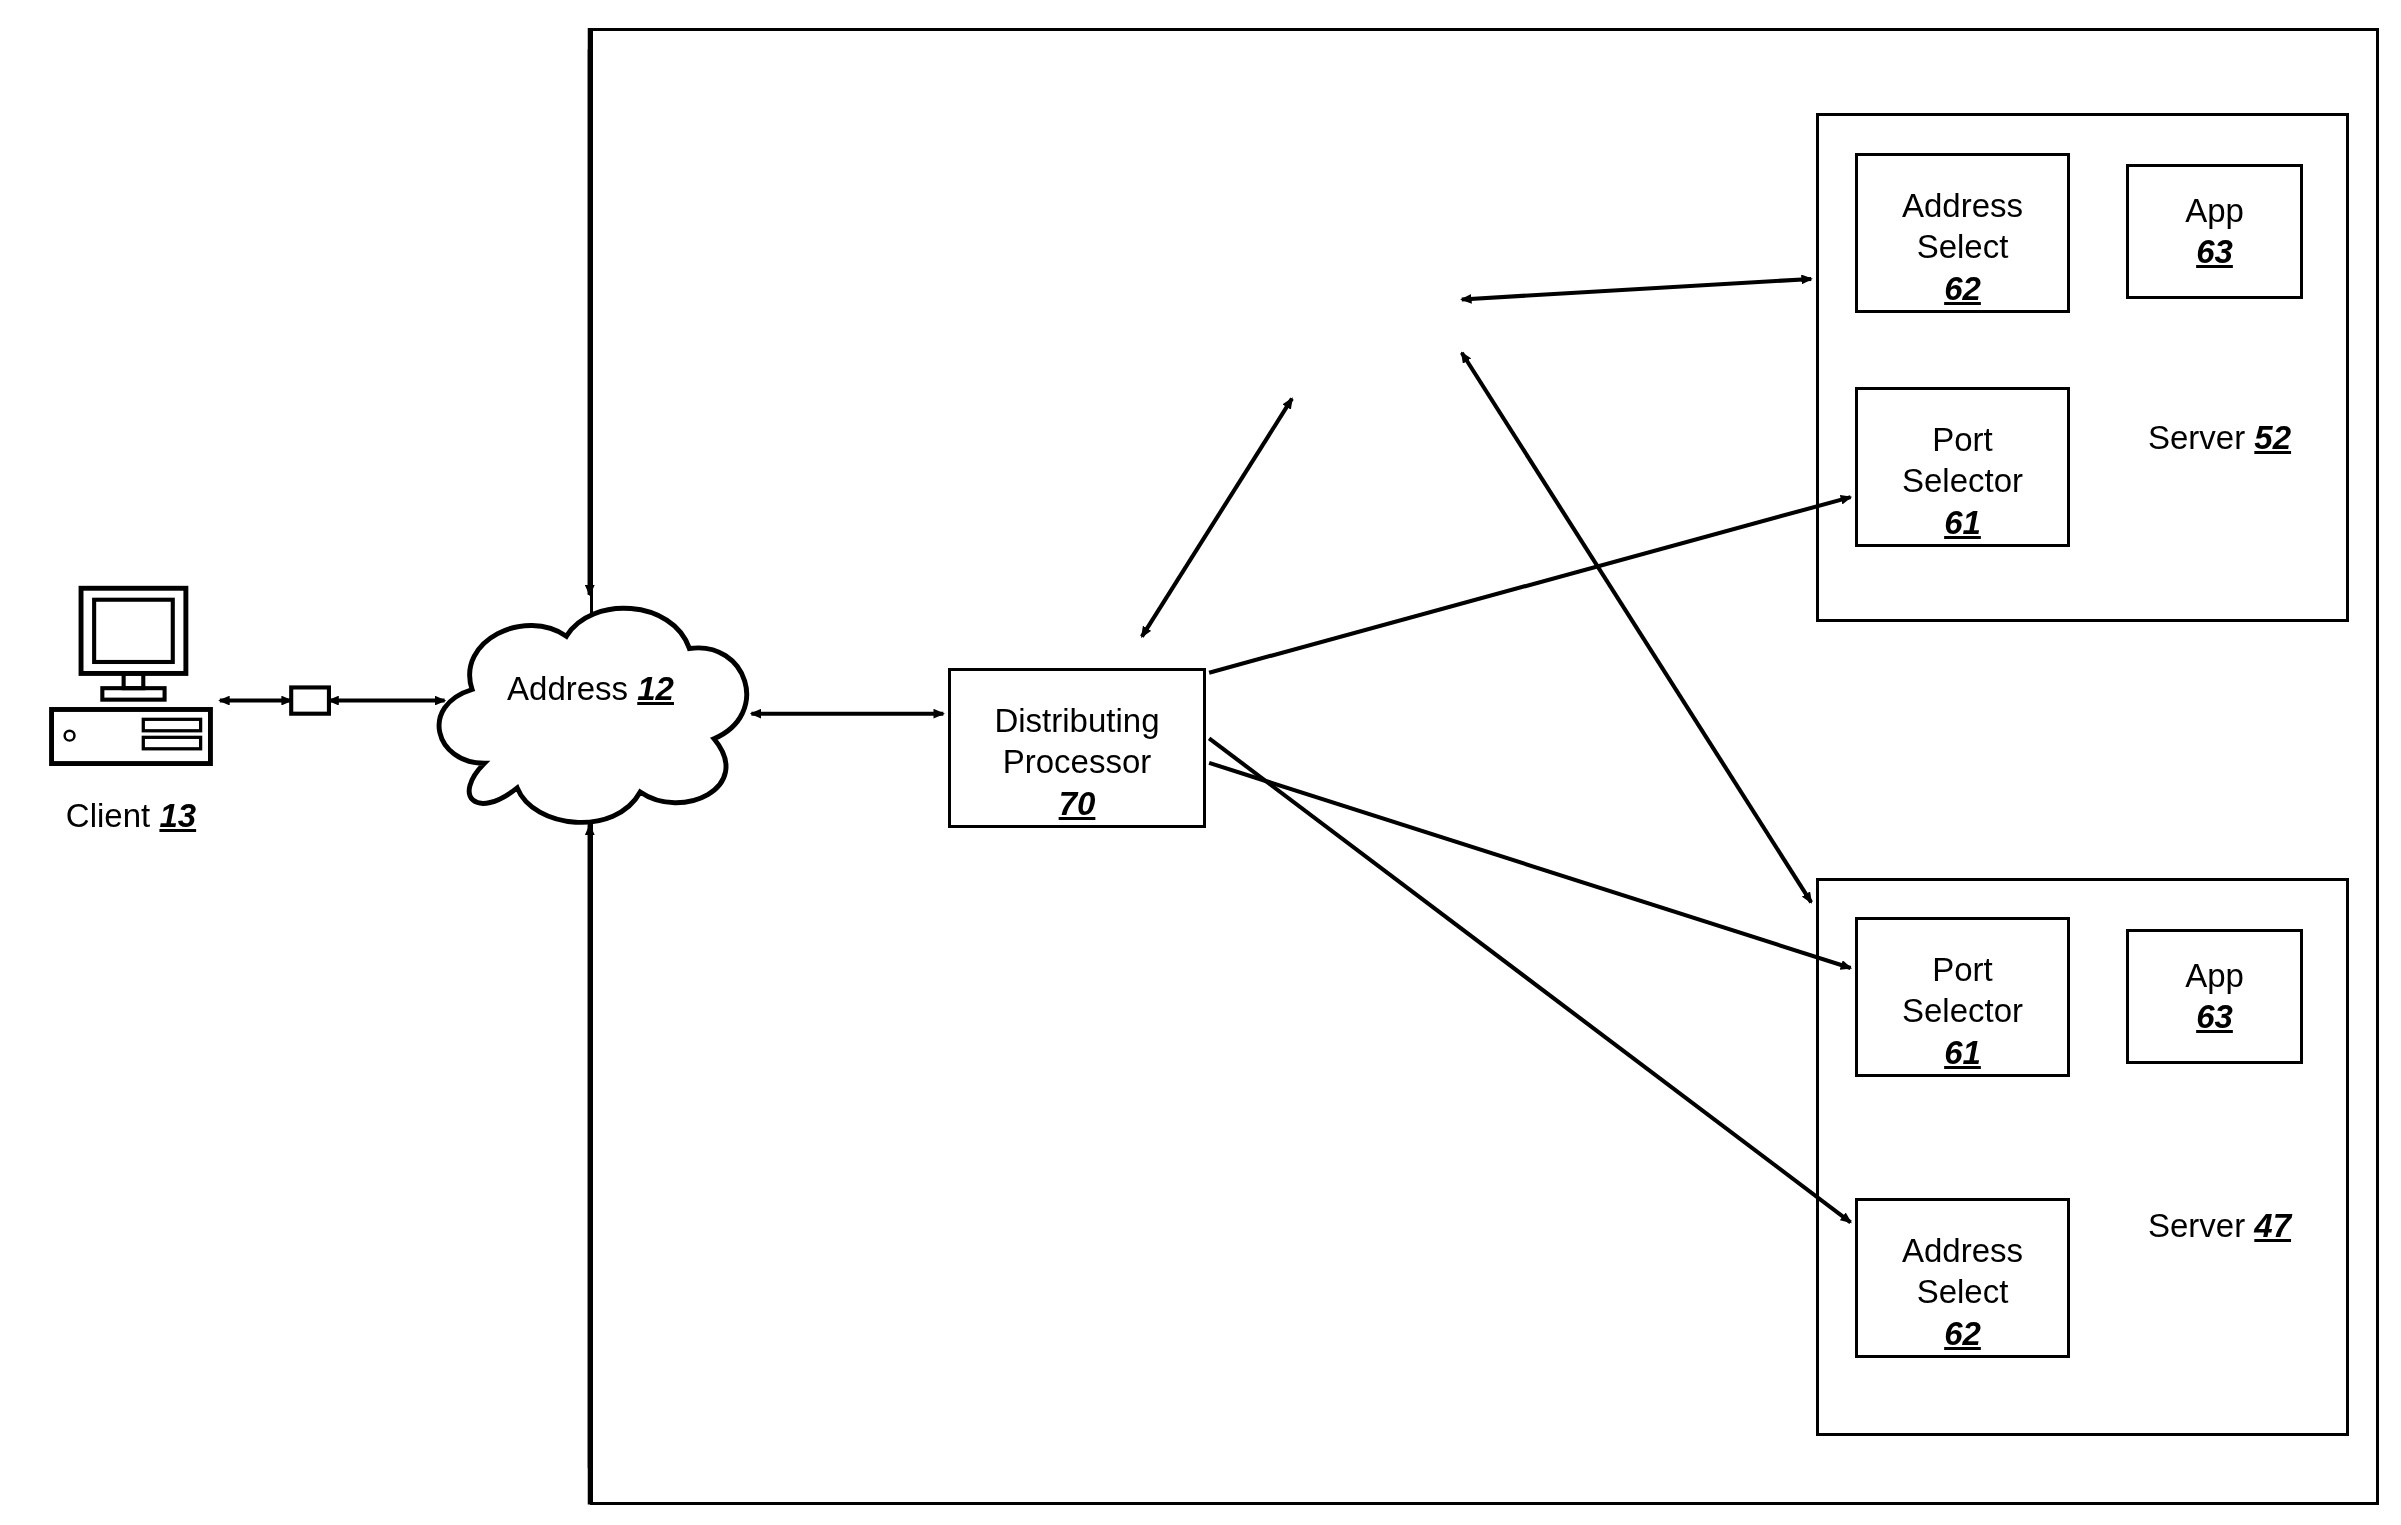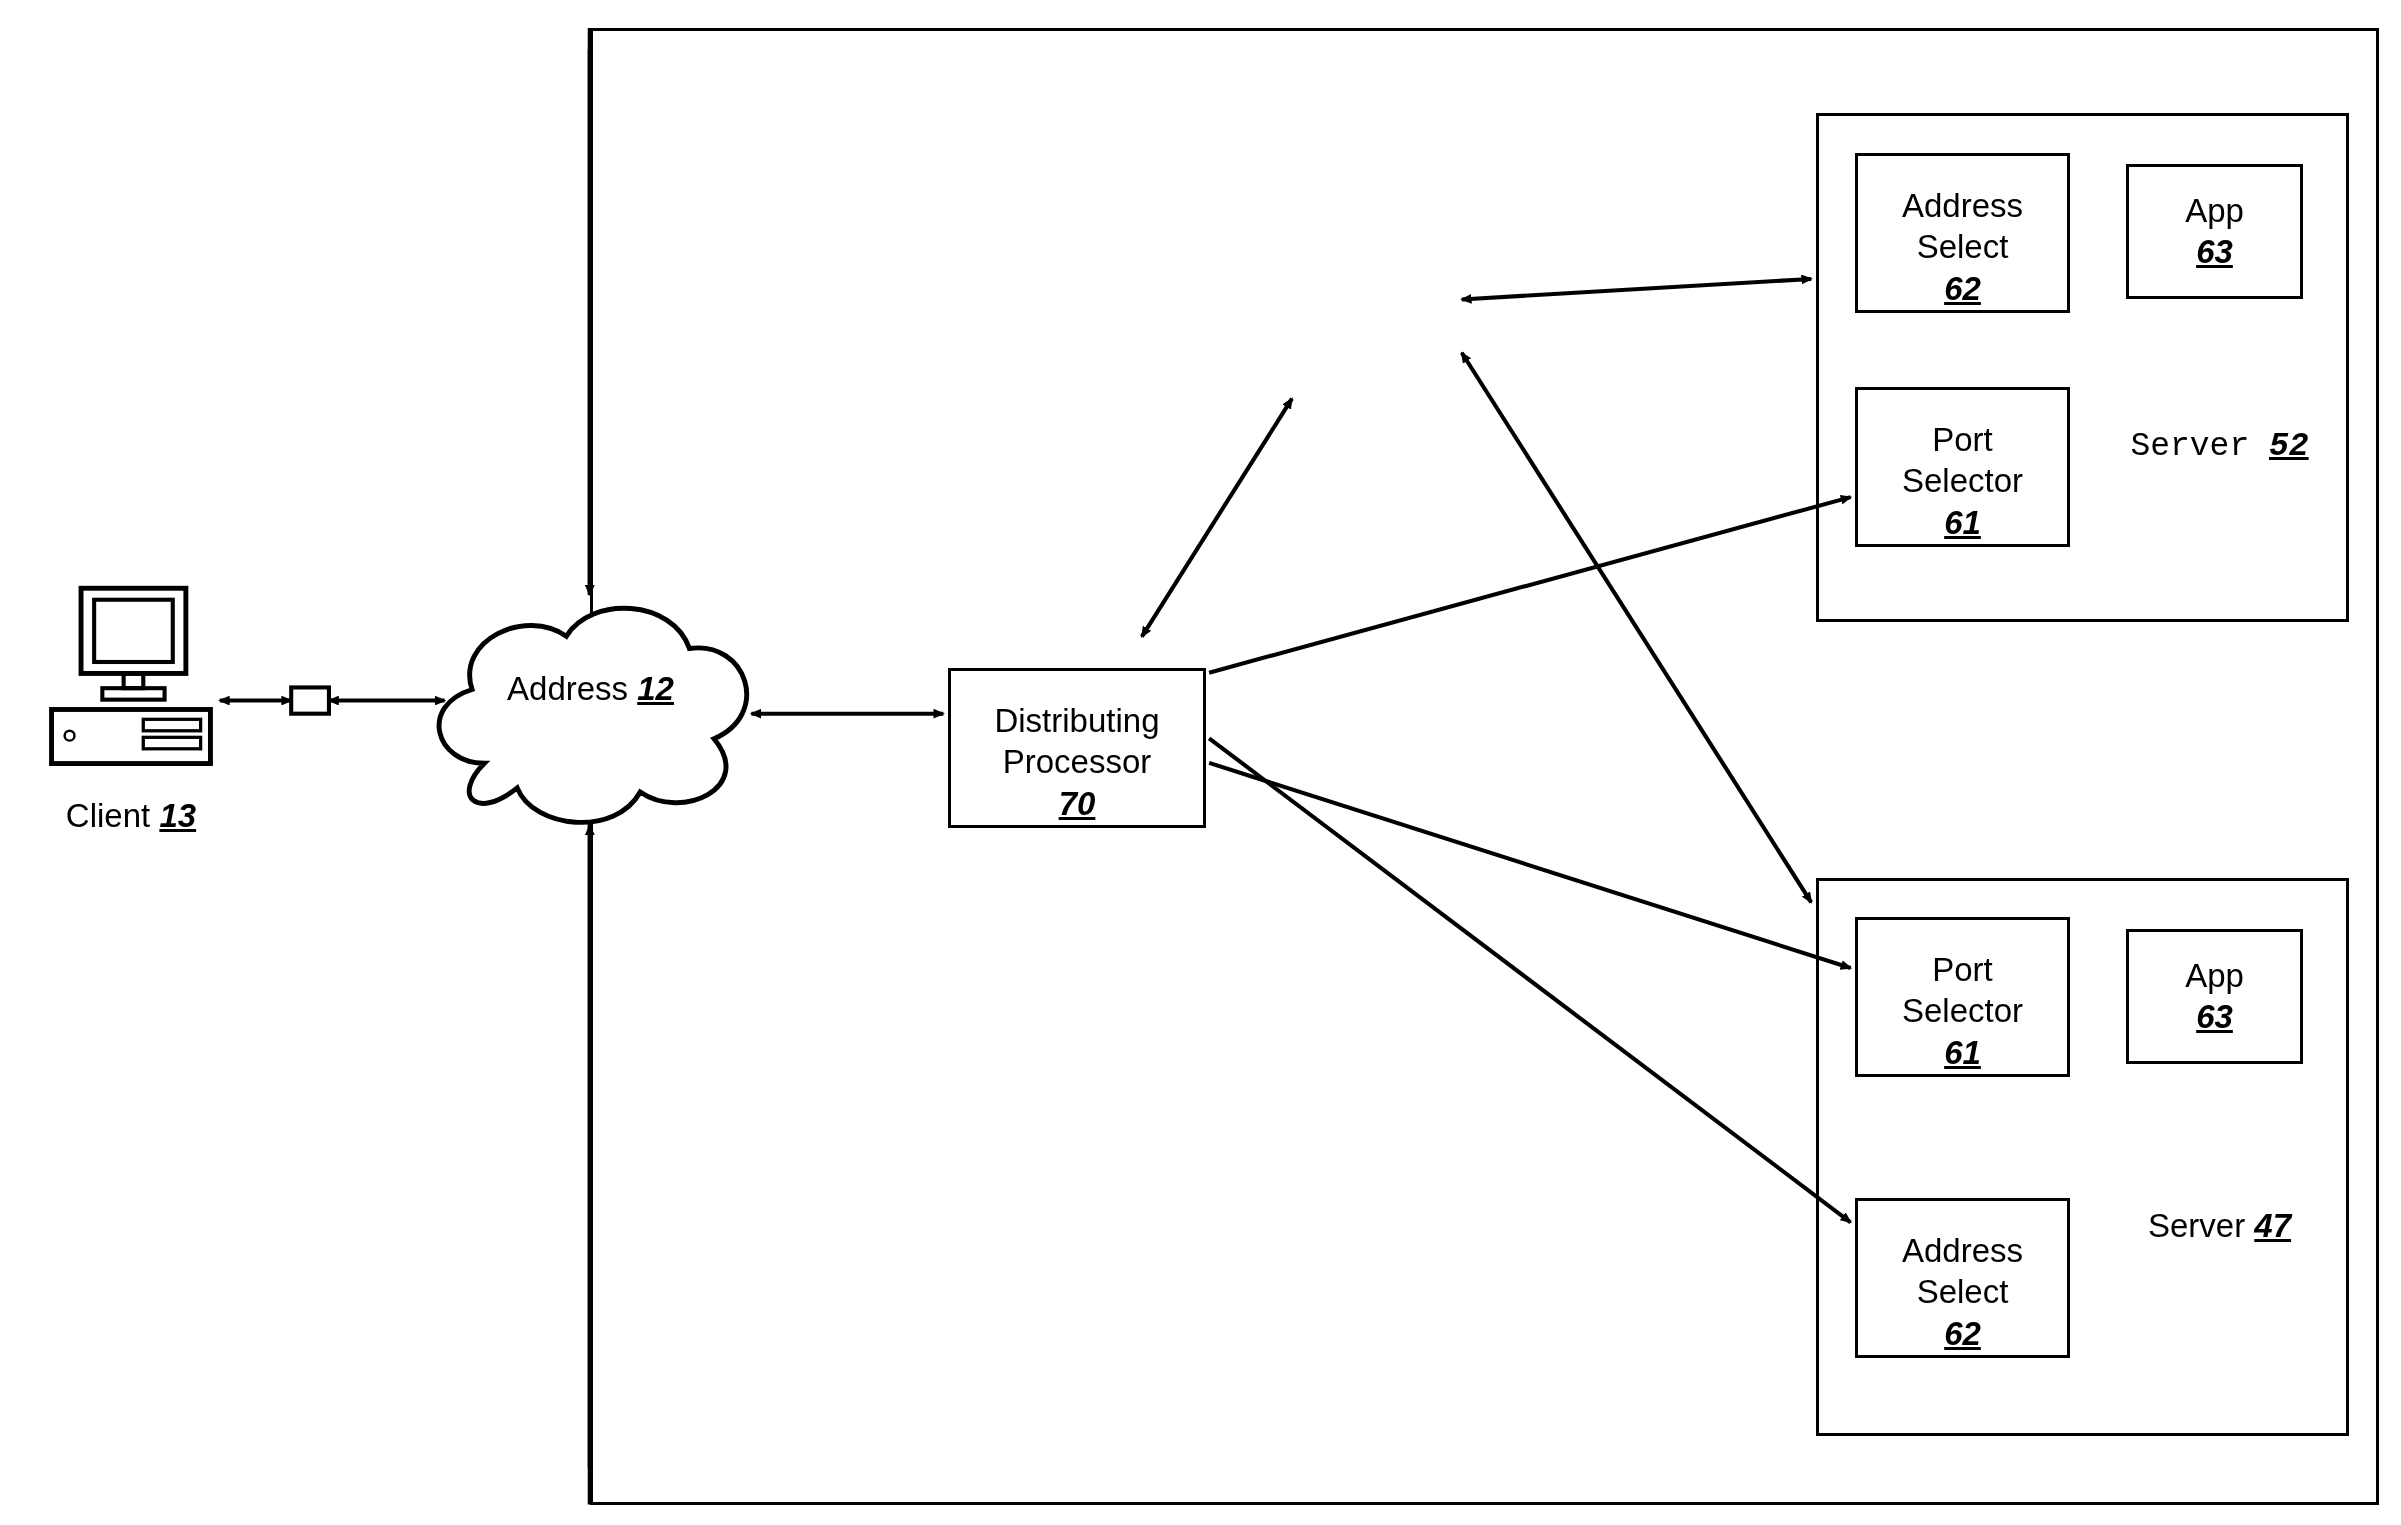--- a/index.html
+++ b/index.html
@@ -112,21 +112,21 @@
     <span class="bl">App</span>
     <span class="bl num">63</span>
   </div>
 
   <div class="box box-pad" style="left:1855px; top:387px; width:215px; height:160px;">
     <span class="bl">Port</span>
     <span class="bl">Selector</span>
     <span class="bl num">61</span>
   </div>
 
-  <div class="label" style="left:2117px; top:427px; width:205px;font-family:Liberation Mono, monospace;">
+  <div class="label" style="left:2117px; top:418px; width:205px;">
     <span class="bl">Server</span>
     <span class="bl num">52</span>
   </div>
 
   <div class="box" style="left:1816px; top:878px; width:533px; height:558px; background:transparent;"></div>
 
   <div class="box box-pad" style="left:1855px; top:917px; width:215px; height:160px;">
     <span class="bl">Port</span>
     <span class="bl">Selector</span>
     <span class="bl num">61</span>

